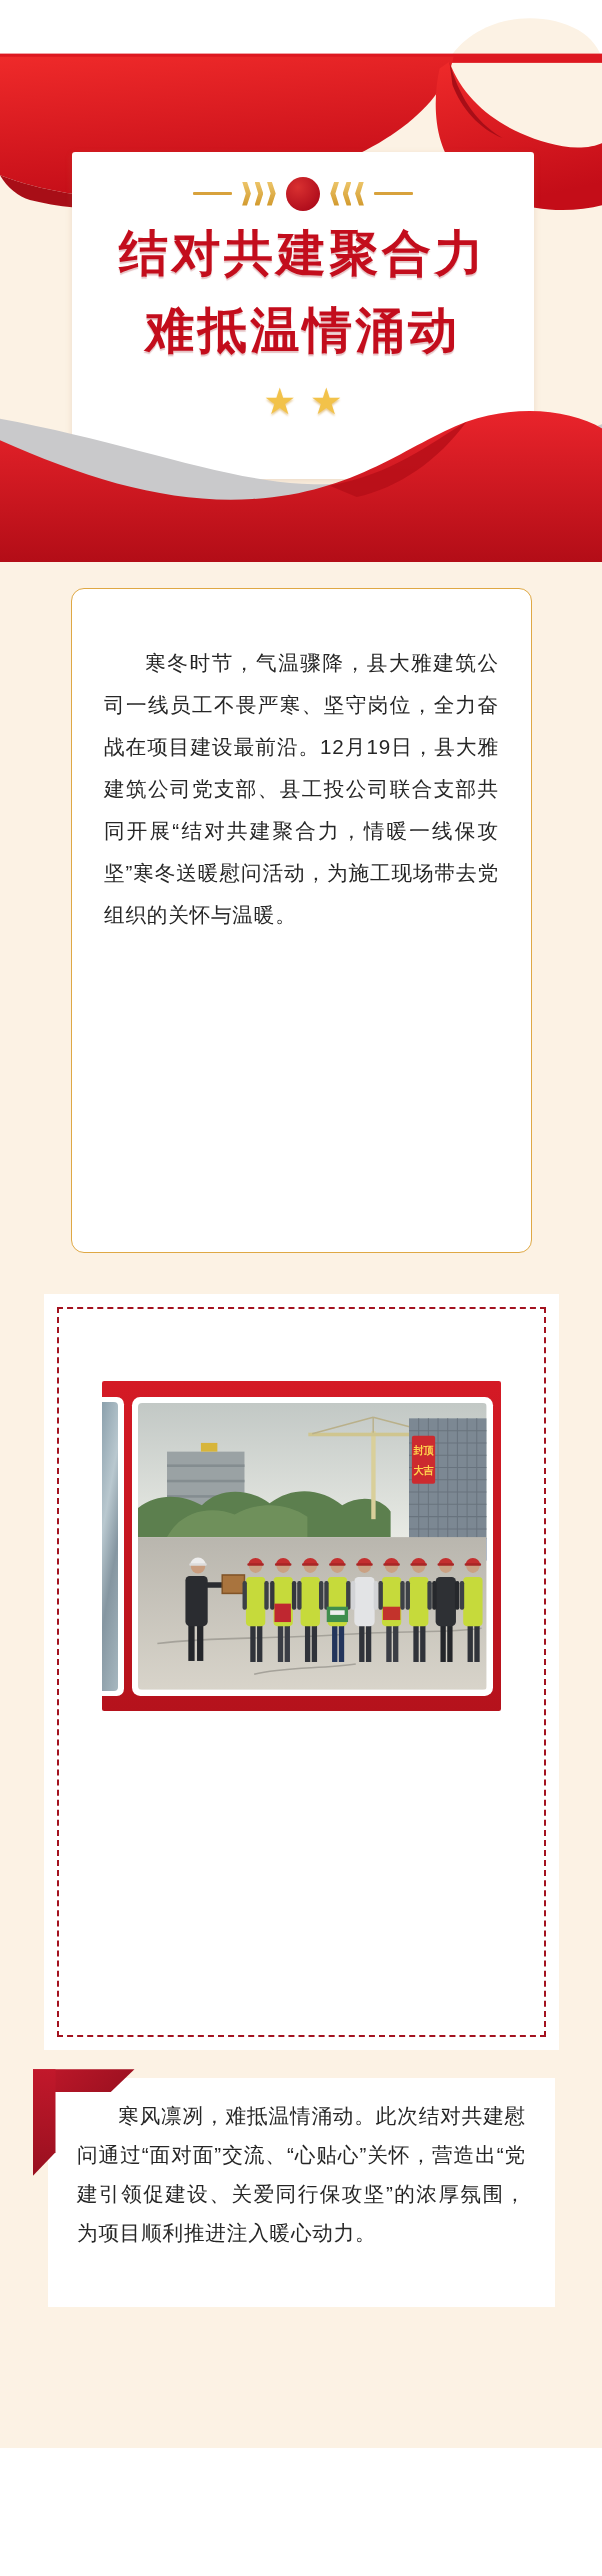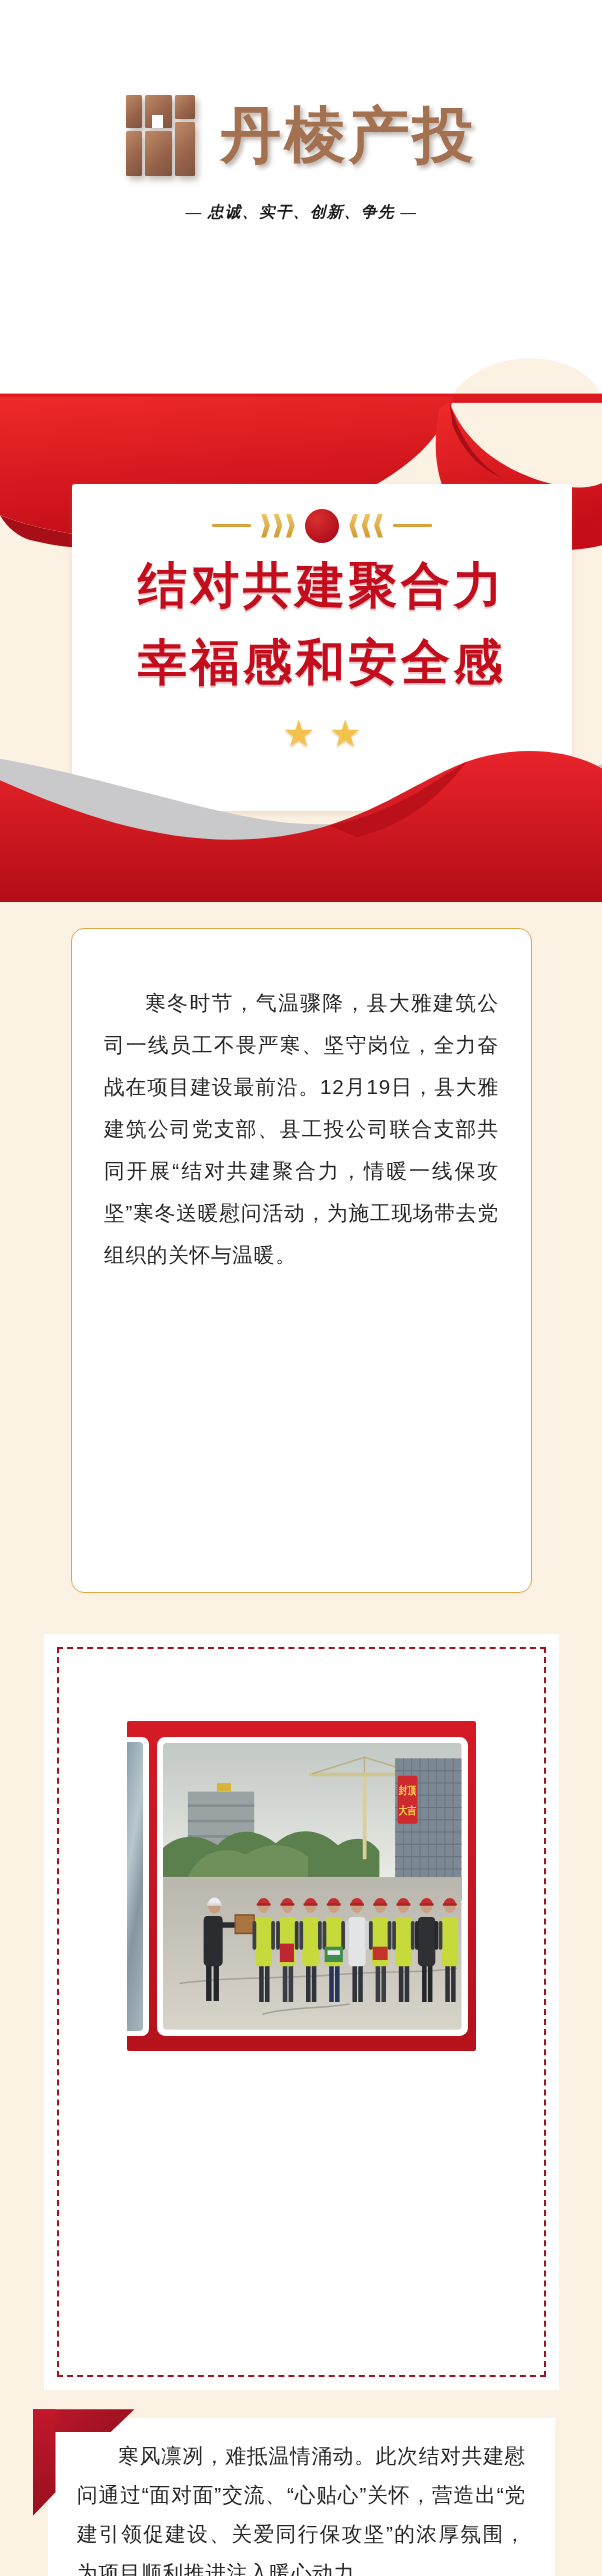--- a/index.html
+++ b/index.html
@@ -23,21 +23,21 @@
   .tagline{text-align:center;margin-top:26px;font-family:"Liberation Serif",serif;font-style:italic;
            font-weight:700;font-size:15.5px;color:#191919;letter-spacing:1.5px;}
 
   
   .cream{background:#fcf2e4;padding-bottom:141px;}
 
   
   .banner{position:relative;height:562px;overflow:hidden;}
   .waves-top{position:absolute;top:0;left:0;width:603px;height:268px;z-index:1;}
   .waves-bottom{position:absolute;bottom:0;left:0;width:603px;height:165px;z-index:3;}
-  .card{position:absolute;left:72px;top:144px;width:500px;height:327px;background:#ffffff;
+  .card{position:absolute;left:72px;top:152px;width:462px;height:327px;background:#ffffff;
         border-radius:3.1px;z-index:2;text-align:center;box-shadow:0 2.1px 7.2px rgba(170,120,80,.18);}
   .deco{margin-top:23px;display:flex;align-items:center;justify-content:center;gap:10.3px;height:37px;}
   .deco-lines{display:flex;flex-direction:column;gap:5.7px;width:54px;}
   .deco-lines i{display:block;height:2.1px;background:#d8a23c;border-radius:1px;}
   .deco-lines i:nth-child(2){width:72%;}
   .deco-lines.left i{align-self:flex-end;}
   .deco-lines.right i{align-self:flex-start;}
   .chevrons{display:flex;gap:3.6px;}
   .chev{width:8.8px;height:24px;background:linear-gradient(180deg,#ecc468,#d29a2e);}
   .chev.r{clip-path:polygon(0 0,55% 0,100% 50%,55% 100%,0 100%,42% 50%);}
@@ -50,21 +50,21 @@
 
   
   .para{font-size:20.6px;line-height:42px;letter-spacing:0.8px;text-align:justify;
         text-indent:2em;color:#262626;margin:0;}
   .box1{width:461px;margin:26px auto 0;height:665px;background:#ffffff;border:1.5px solid #dfa844;
         border-radius:13px;padding:53px 32px 0;box-sizing:border-box;}
   .box2{width:515px;margin:41px auto 0;height:756px;background:#ffffff;padding:13.4px;box-sizing:border-box;}
   .dashed{height:100%;border:2.1px dashed #a3121f;padding:47px 23px 0;box-sizing:border-box;}
 
   
-  .photo-frame{position:relative;width:349px;height:330px;margin:25px auto 9px;
+  .photo-frame{position:relative;width:399px;height:330px;margin:25px auto 9px;
                background:linear-gradient(180deg,#d41a25,#b5121c);border-radius:2.1px;}
   .sliver{position:absolute;left:0;top:15.5px;bottom:15.5px;width:21.6px;background:#ffffff;
           border-radius:0 7.2px 7.2px 0;}
   .sliver-img{position:absolute;left:0;top:5.2px;bottom:5.2px;width:15.5px;border-radius:0 4.1px 4.1px 0;
           background:linear-gradient(100deg,#8ba0ac 0%,#b9c8cf 35%,#8596a1 60%,#a7b8c0 100%);}
   .photo-main{position:absolute;left:30px;right:8.2px;top:15.5px;bottom:15.5px;background:#ffffff;
               border-radius:8.2px;padding:6.2px;box-sizing:border-box;}
   .photo-main svg{width:100%;height:100%;border-radius:4.1px;display:block;}
 
   
@@ -76,42 +76,20 @@
             clip-path:polygon(0 0,100% 0,calc(100% - 24px) 100%,0 100%);}
   .corner-v{position:absolute;left:-15.5px;top:-8.8px;width:23px;height:107px;
             background:linear-gradient(180deg,#c2182b,#98101f);
             clip-path:polygon(0 0,100% 0,100% calc(100% - 24px),0 100%);}
 </style>
 </head>
 <body>
 
 <div class="page">
 
-  <header class="header">
-    <div class="logo-row">
-      <div class="logo-icon">
-        <div class="logo-col c1">
-          <div class="tile t11"></div>
-          <div class="tile t12"></div>
-        </div>
-        <div class="logo-col c2">
-          <div class="tile t21">
-              <span class="notch"></span>
-            </div>
-          <div class="tile t22"></div>
-        </div>
-        <div class="logo-col c3">
-          <div class="tile t31"></div>
-          <div class="tile t32"></div>
-        </div>
-      </div>
-      <div class="wordmark">丹棱产投</div>
-    </div>
-    <div class="tagline">— 忠诚、实干、创新、争先 —</div>
-  </header>
 
   <div class="cream">
 
     <section class="banner">
       <svg class="waves-top" viewBox="0 0 1170 520" preserveAspectRatio="none" aria-hidden="true">
         <defs>
           <linearGradient id="rg1" x1="0" y1="0" x2="0.25" y2="1">
             <stop offset="0" stop-color="#ef2a2a"></stop>
               <stop offset="1" stop-color="#c40d18"></stop>
           </linearGradient>
@@ -144,21 +122,21 @@
               <span class="chev l"></span>
               <span class="chev l"></span>
           </span>
           <span class="deco-lines right">
               <i></i>
               <i></i>
               <i></i>
             </span>
         </div>
         <div class="title">结对共建聚合力</div>
-        <div class="title">幸福感和安全感</div>
+        <div class="title">难抵温情涌动</div>
         <div class="stars">★★</div>
       </div>
 
       <svg class="waves-bottom" viewBox="0 0 1170 320" preserveAspectRatio="none" aria-hidden="true">
         <defs>
           <linearGradient id="rg2" x1="0" y1="0" x2="0" y2="1">
             <stop offset="0" stop-color="#e9242b"></stop>
               <stop offset="1" stop-color="#b30d17"></stop>
           </linearGradient>
         </defs>

